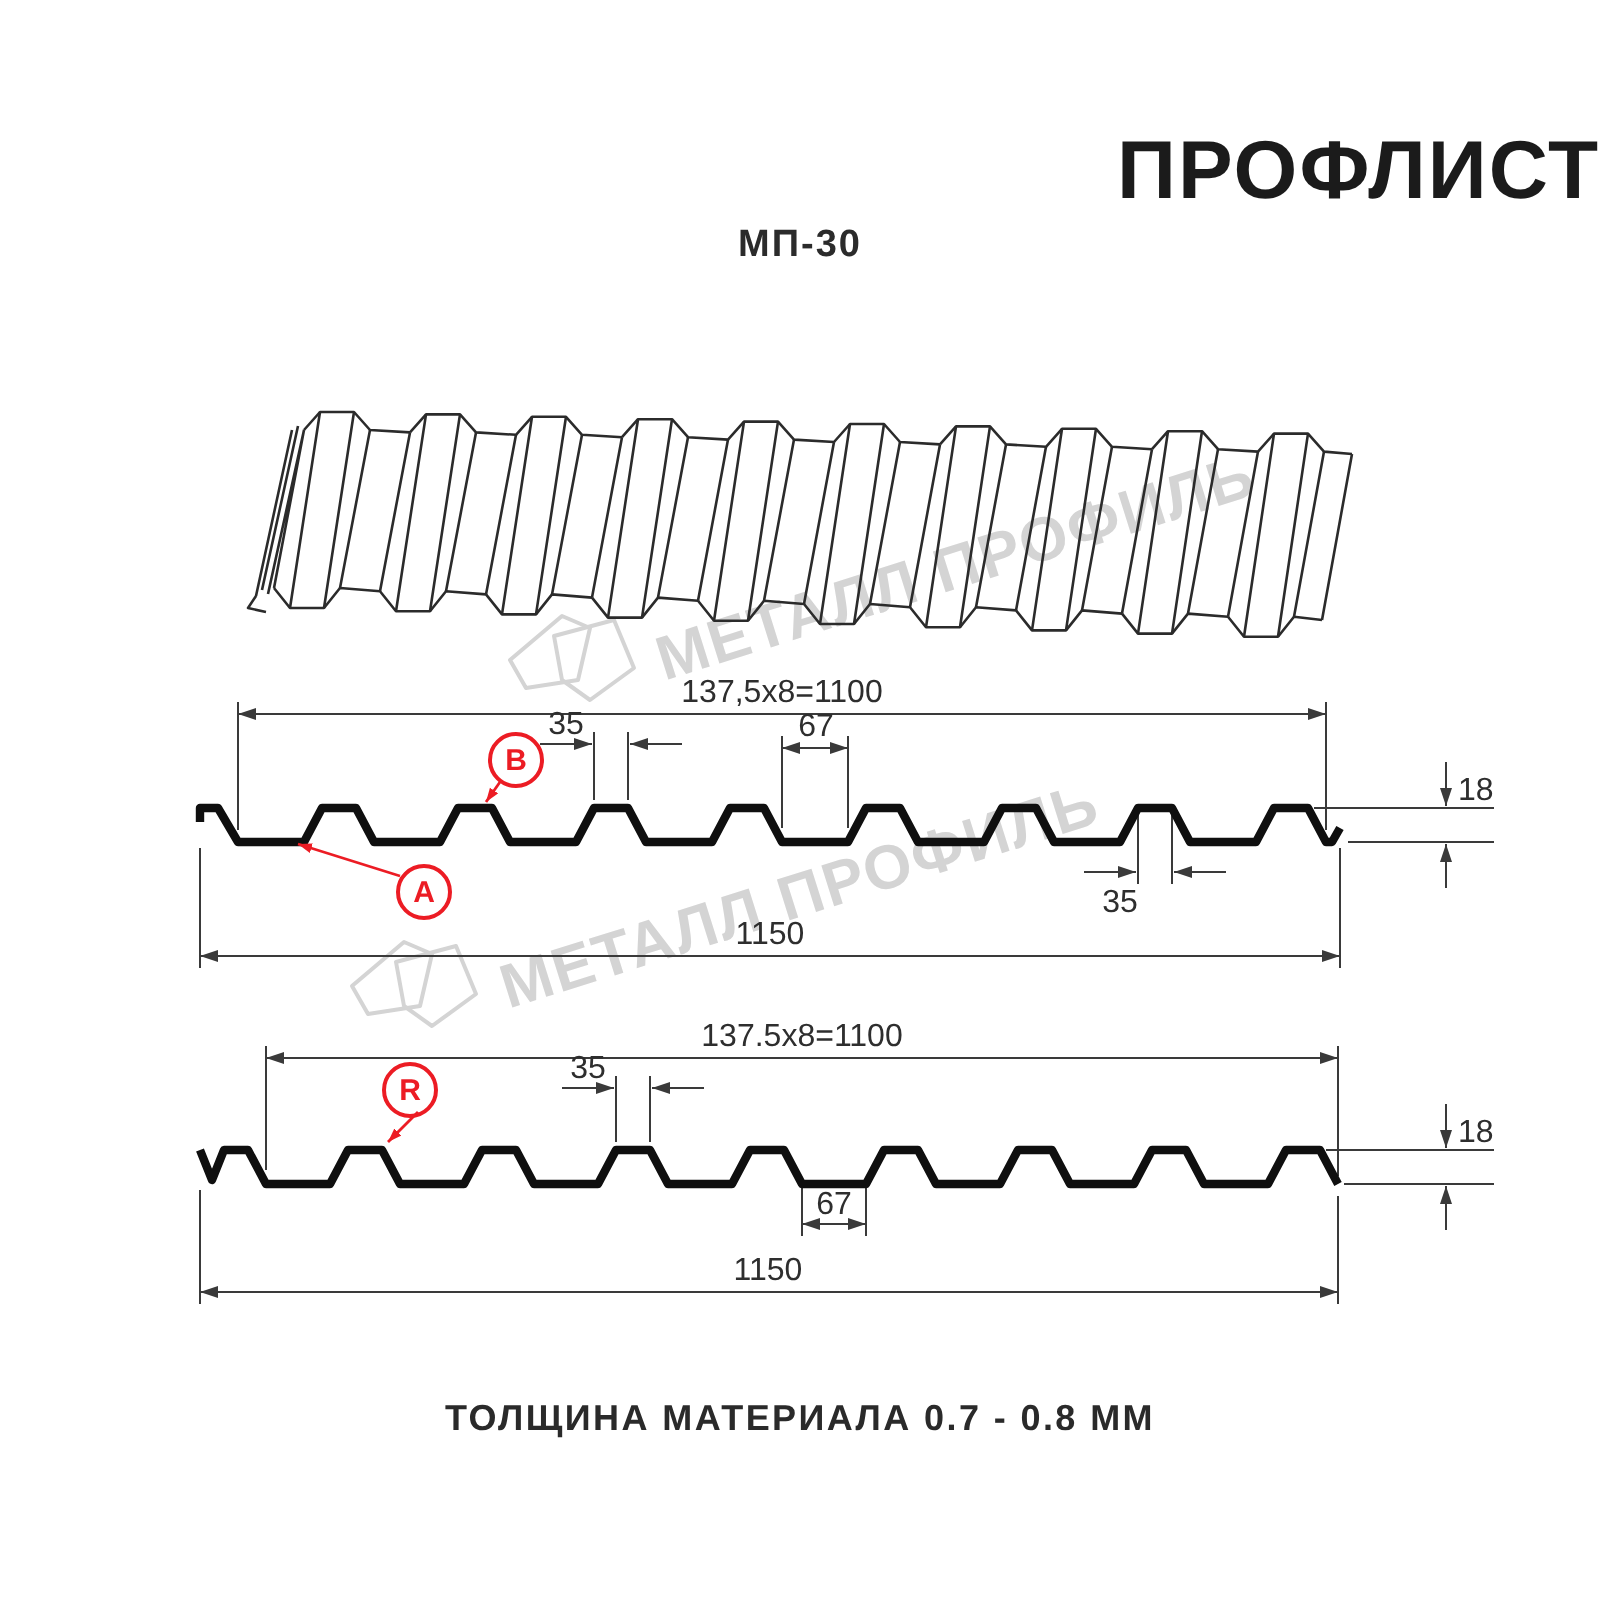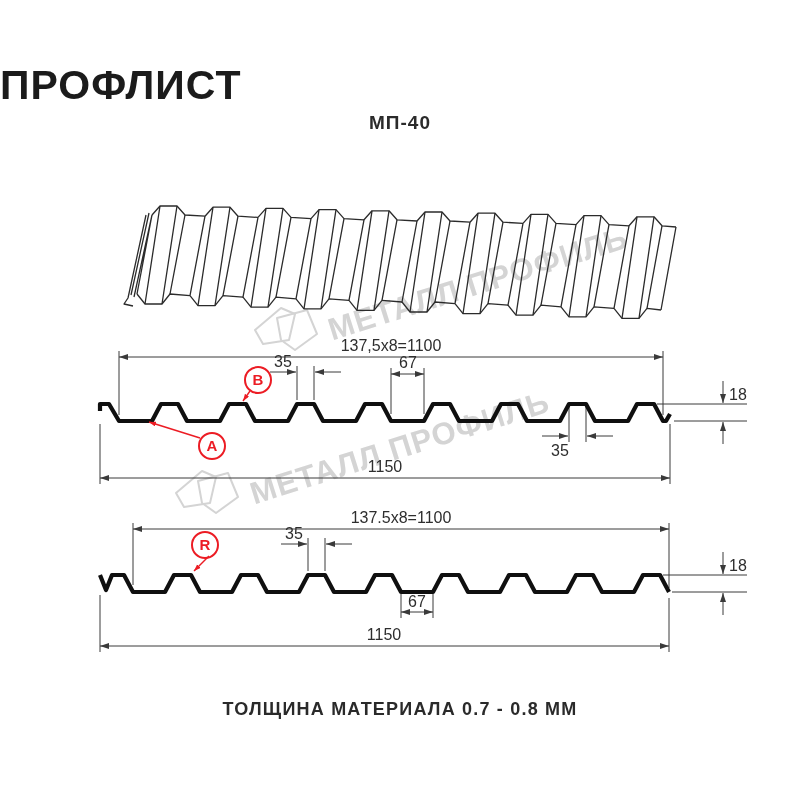--- a/index.html
+++ b/index.html
@@ -1,18 +1,18 @@
 <!DOCTYPE html>
 <html><head>
 <meta charset="utf-8">
 <style>
   html,body{margin:0;padding:0;background:#ffffff;}
   body{width:800px;height:800px;position:relative;overflow:hidden;
        font-family:"Liberation Sans",sans-serif;}
-  .title{position:absolute;left:0;top:62px;width:800px;text-align:left;
+  .title{position:absolute;left:0;top:62px;width:800px;text-align:right;
          font-size:41px;font-weight:700;letter-spacing:1px;color:#1b1b1b;}
   .subtitle{position:absolute;left:0;top:112px;width:800px;text-align:center;
          font-size:19px;font-weight:700;letter-spacing:1px;color:#2b2b2b;}
   .footer{position:absolute;left:0;top:699px;width:800px;text-align:center;
          font-size:18px;font-weight:700;letter-spacing:1.2px;color:#2a2a2a;}
   .wm{position:absolute;font-weight:700;font-size:31px;color:#d4d4d4;
       letter-spacing:1px;white-space:nowrap;transform:rotate(-17.5deg);z-index:1;}
   #wm-text-1{left:322px;top:266px;}
   #wm-text-2{left:244px;top:430px;}
   svg{position:absolute;left:0;top:0;}
@@ -25,21 +25,21 @@
   .dts{font:16px "Liberation Sans",sans-serif;fill:#2e2e2e;text-anchor:start;}
   .mk{font:bold 15px "Liberation Sans",sans-serif;fill:#ec1c24;text-anchor:middle;}
   .mkc{stroke:#ec1c24;stroke-width:2;fill:none;}
   .mkl{stroke:#ec1c24;stroke-width:1.4;fill:none;}
   .logo{stroke:#d4d4d4;stroke-width:2;fill:none;stroke-linejoin:round;}
 </style>
 </head>
 <body>
 
 <div class="title">ПРОФЛИСТ</div>
-<div class="subtitle">МП-40</div>
+<div class="subtitle">МП-30</div>
 
 <svg id="wm-svg" width="800" height="800" viewBox="0 0 800 800">
   <g transform="translate(255,300)">
     <path class="logo" d="M0,30 L26,8 L40,14 L34,40 L8,44 Z"></path>
     <path class="logo" d="M22,18 L52,10 L62,34 L40,50 L26,40 Z"></path>
   </g>
   <g transform="translate(176,463)">
     <path class="logo" d="M0,30 L26,8 L40,14 L34,40 L8,44 Z"></path>
     <path class="logo" d="M22,18 L52,10 L62,34 L40,50 L26,40 Z"></path>
   </g>

